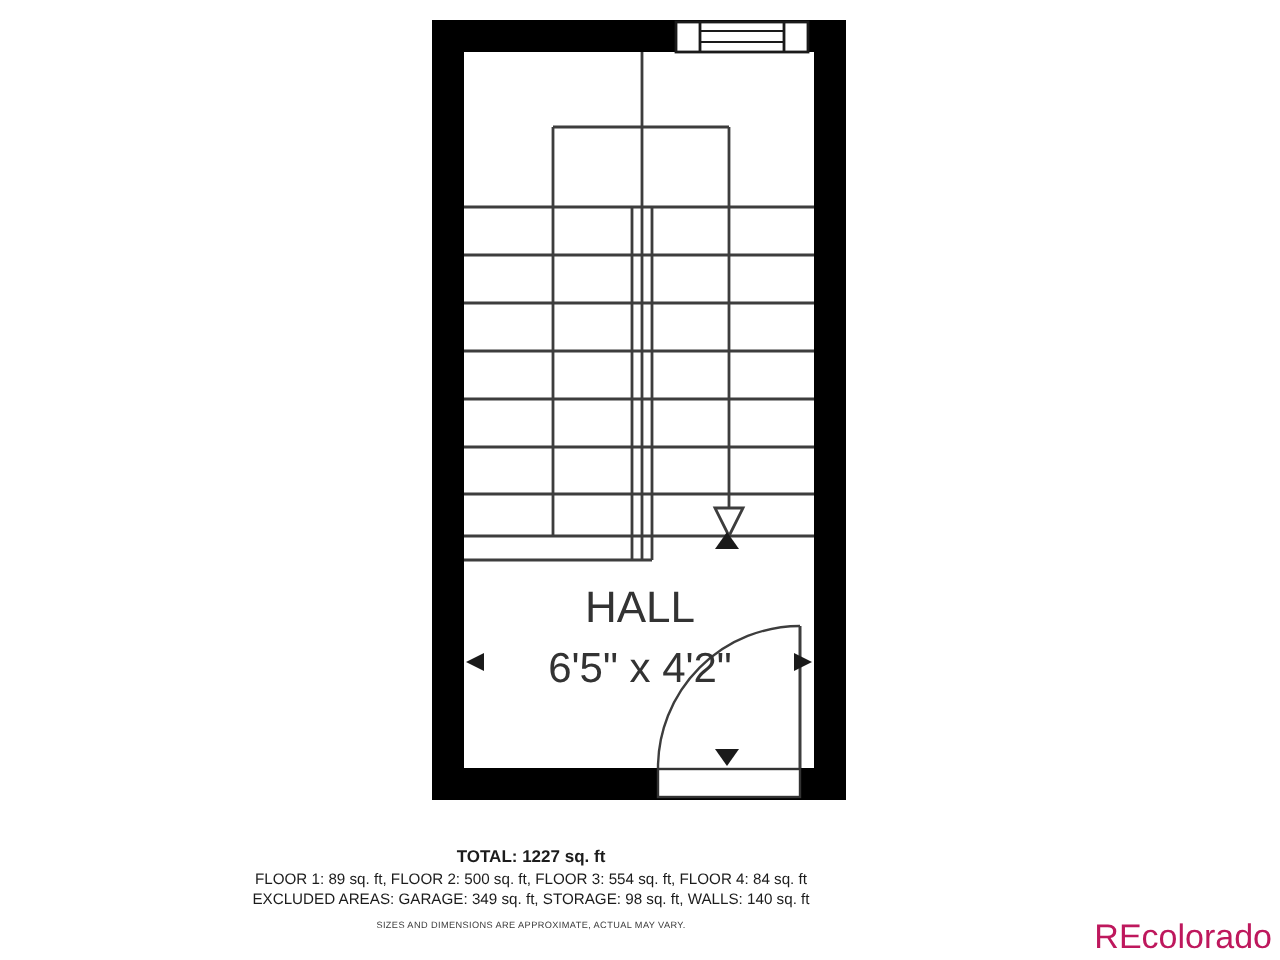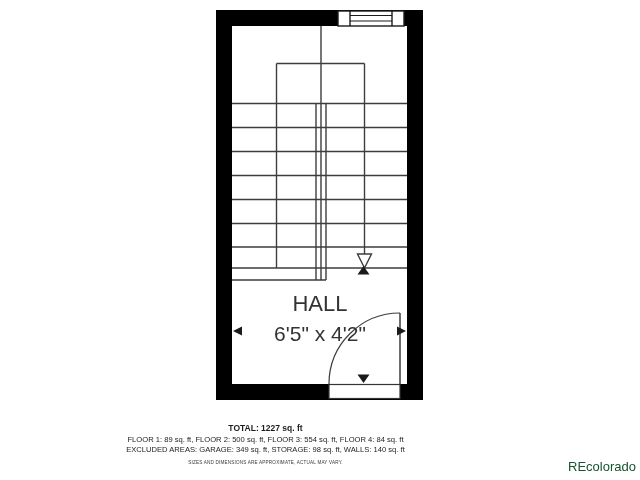--- a/index.html
+++ b/index.html
@@ -44,22 +44,22 @@
   .summary-disclaimer {
     font-size: 4.6px;
     margin-top: 5px;
     color: #3a3a3a;
     letter-spacing: 0.2px;
   }
   .watermark {
     position: absolute;
     right: 4px;
     top: 459px;
-    font-size: 13px;
-    color: #14532d;
+    font-size: 17px;
+    color: #be185d;
   }
   svg text.room-label {
     font-family: "Liberation Sans", sans-serif;
     fill: #333333;
   }
 </style>
 </head>
 <body>
 
 <div class="stage">

